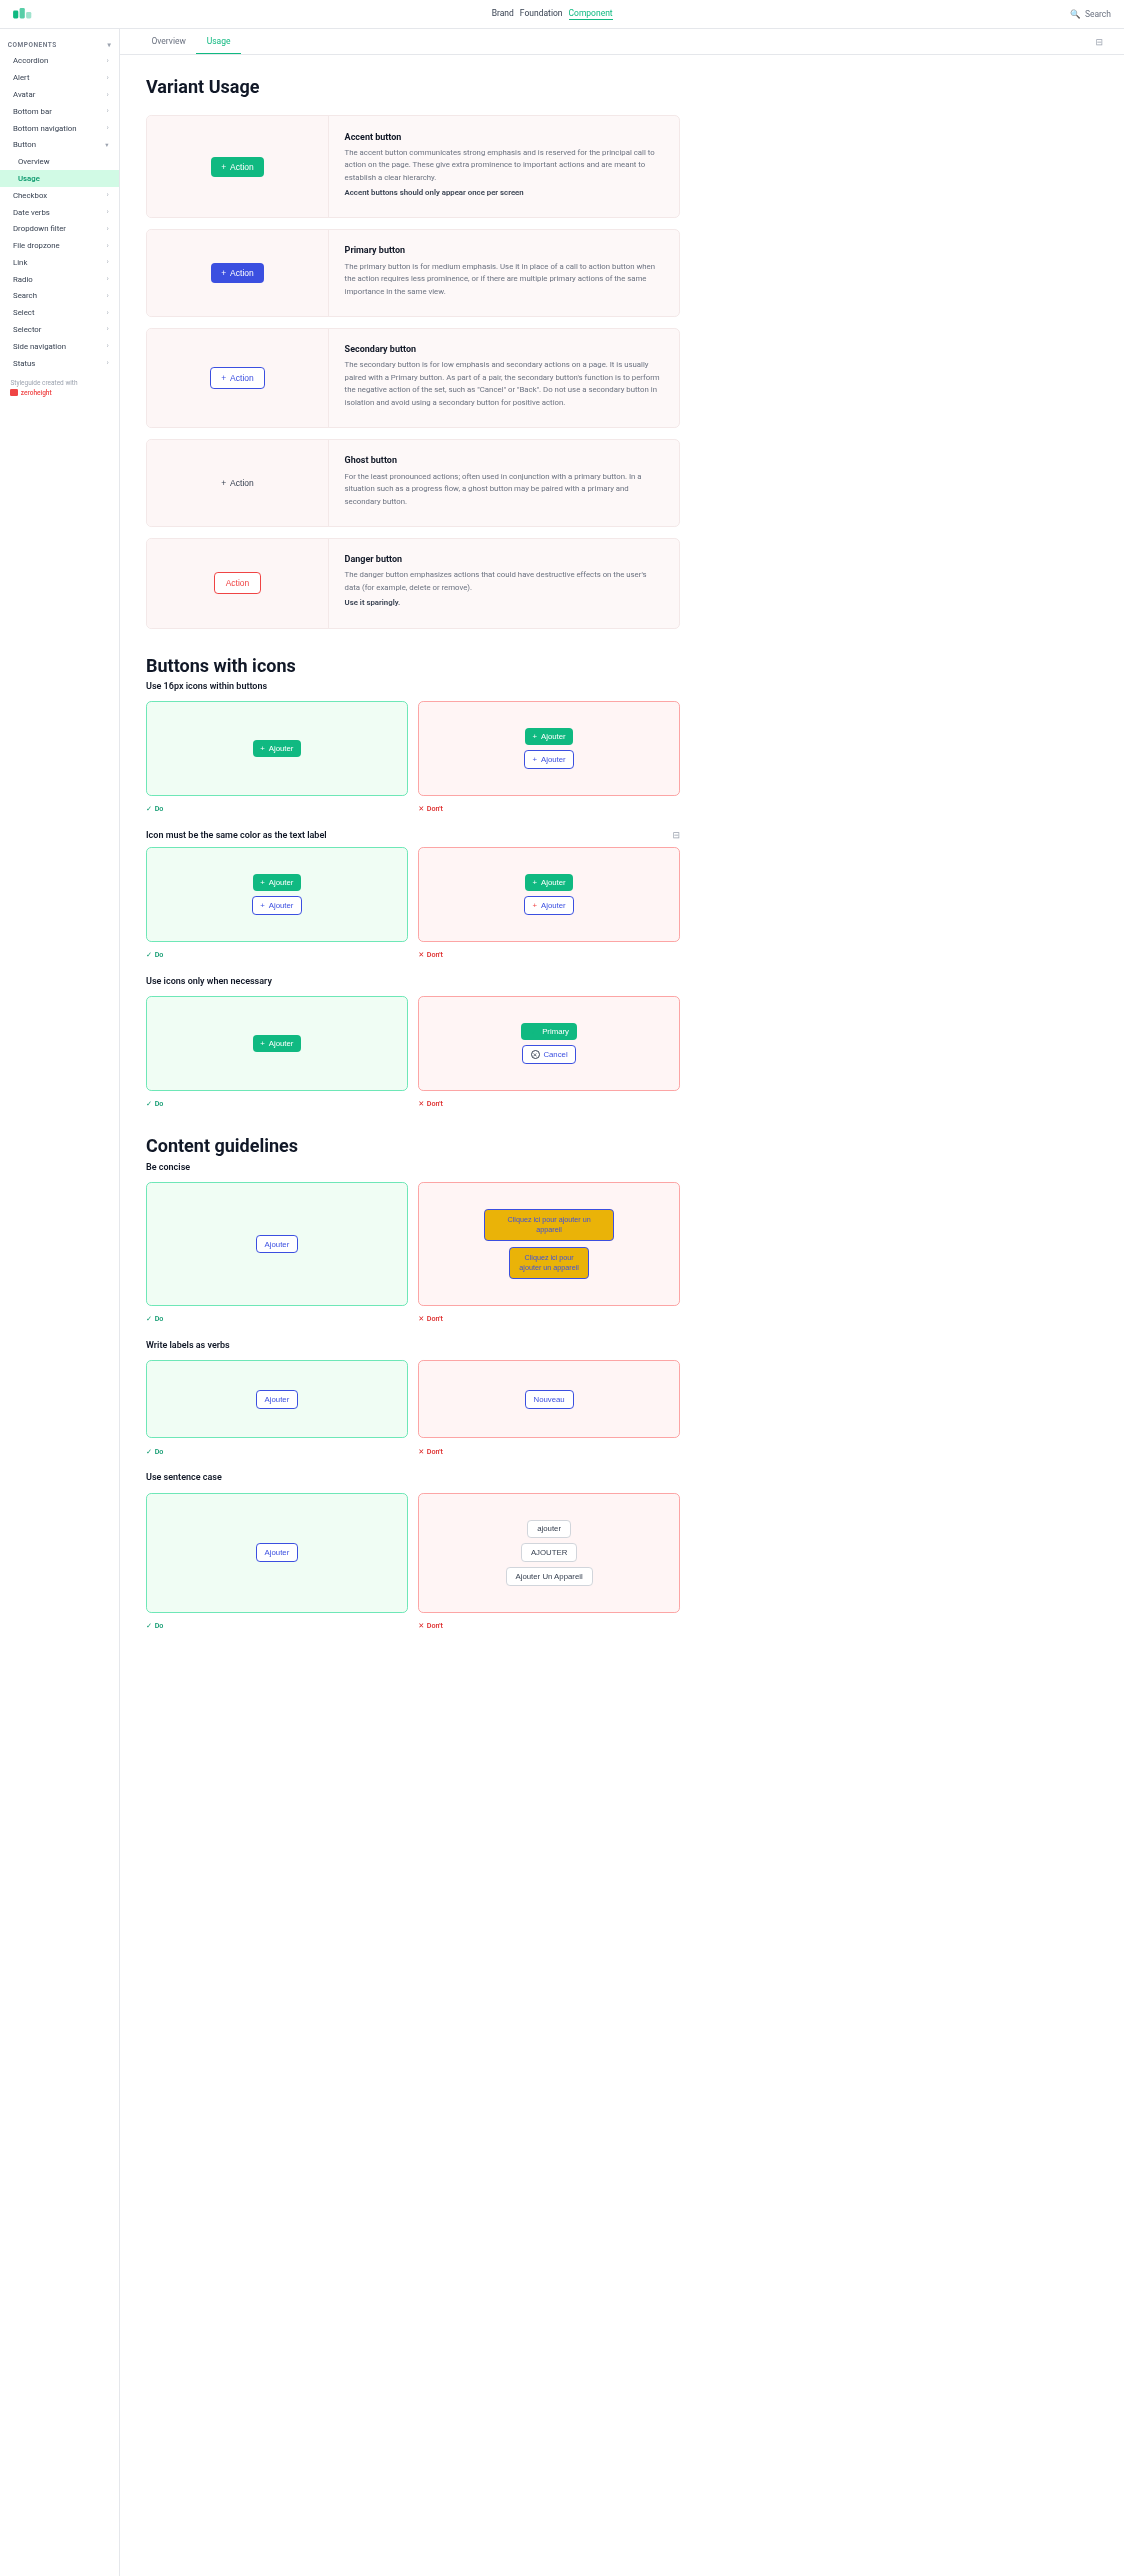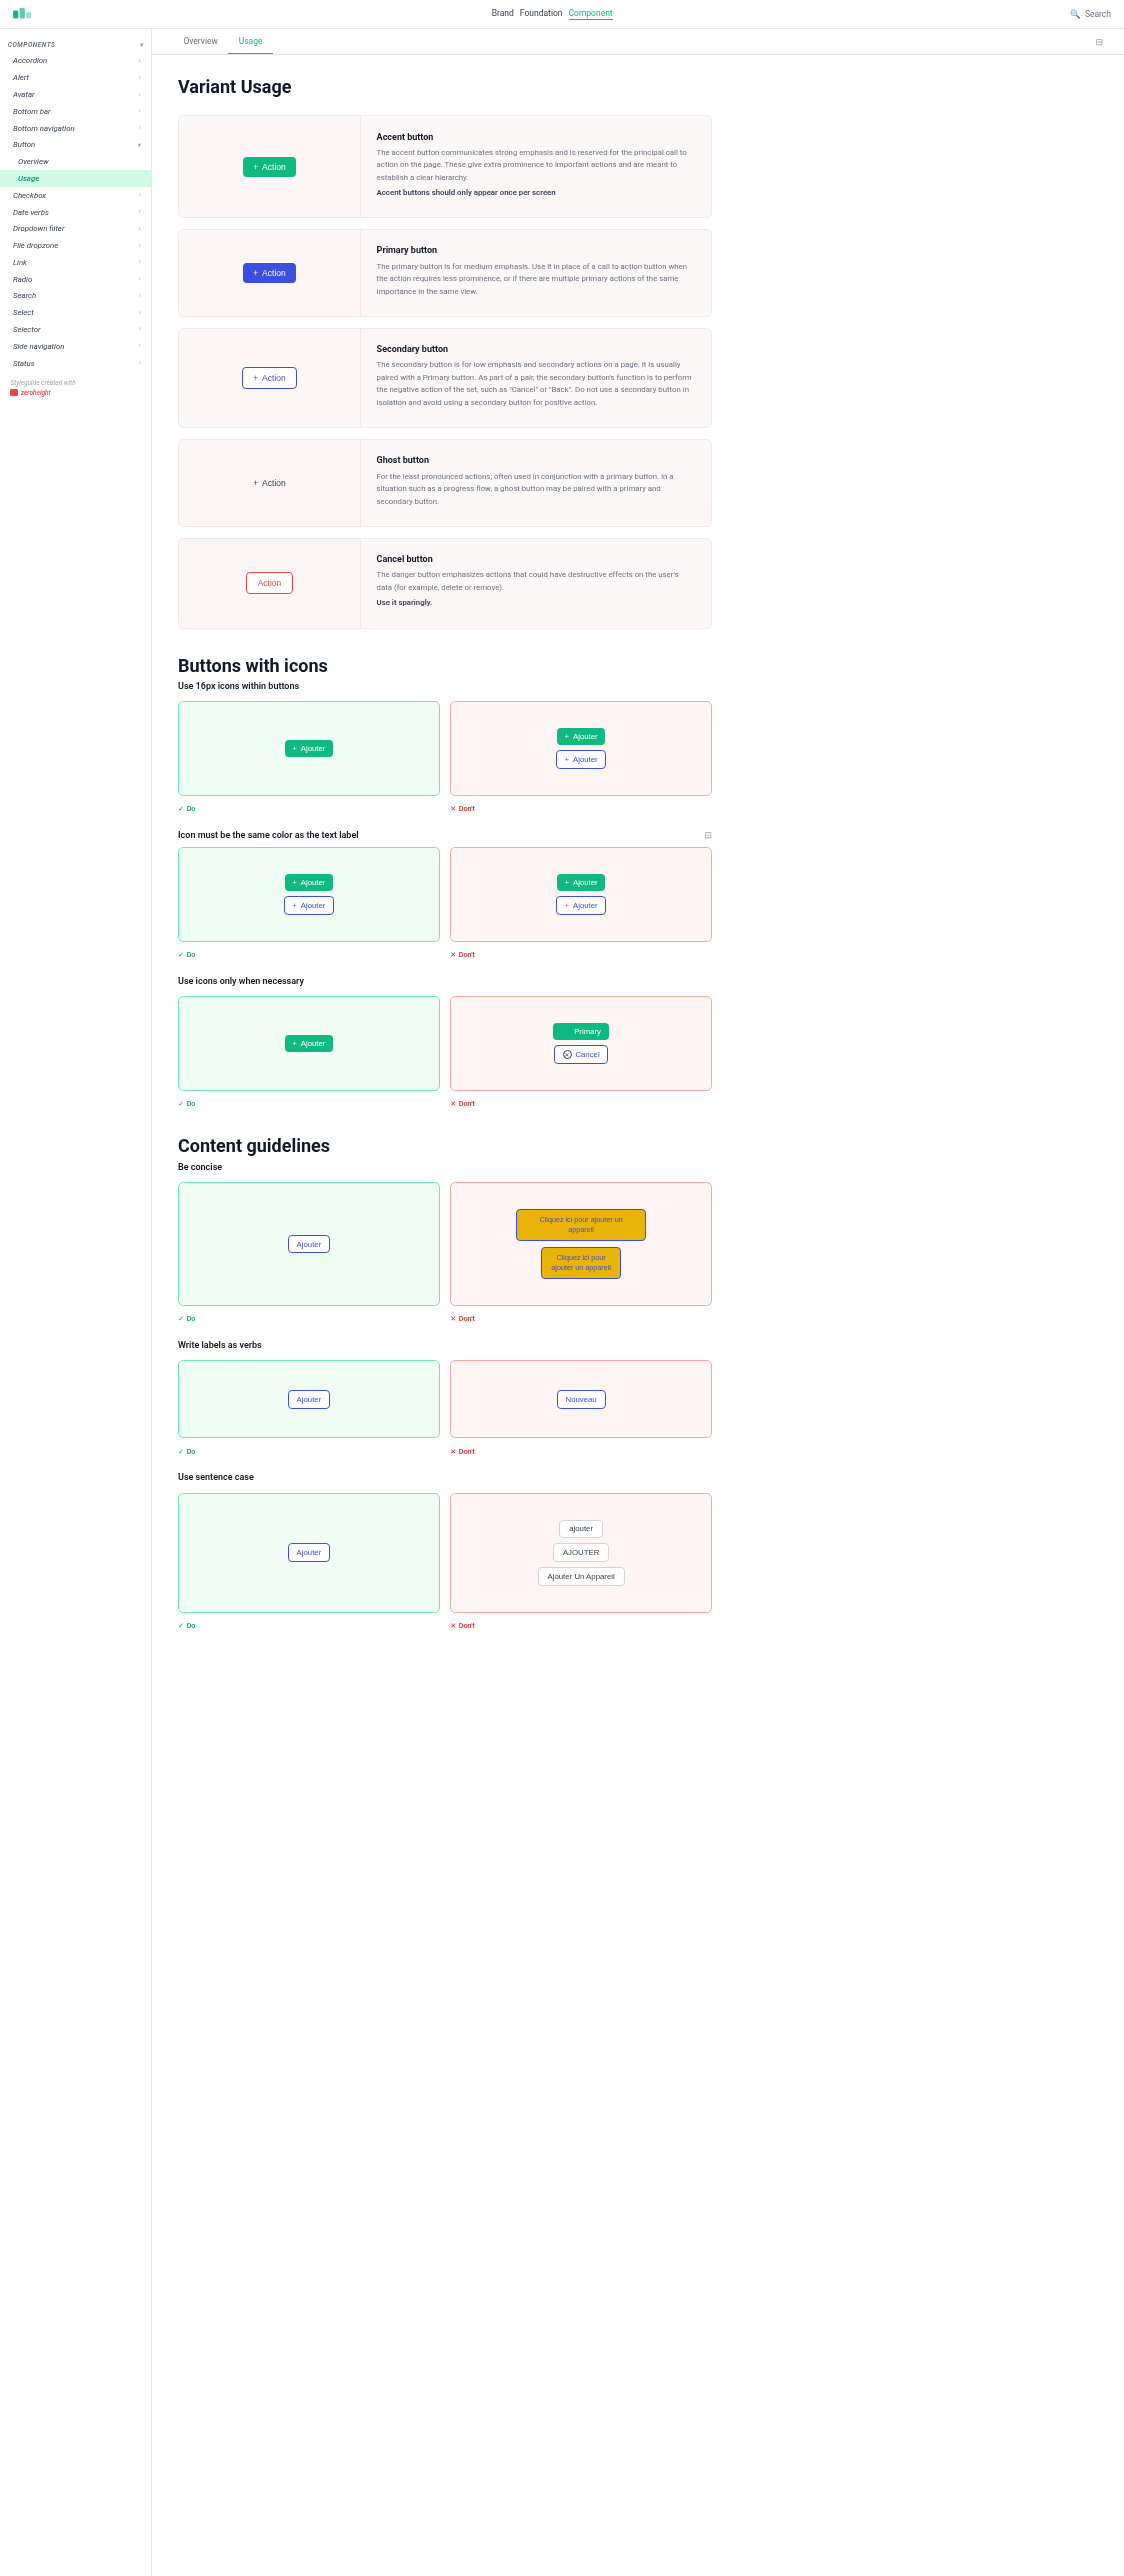--- a/index.html
+++ b/index.html
@@ -22,22 +22,22 @@
     .top-nav-search {
       display: flex; align-items: center; gap: 3.9px;
       color: #6b7280; font-size: 8.5px;
     }
 
     
     .main-layout { display: flex; flex: 1; overflow: hidden; }
 
     
     .sidebar {
-      width: 152px; flex-shrink: 0; border-right: 0.7px solid #e5e7eb;
-      overflow-y: auto; padding: 7.8px 0; font-style: italic;
+      width: 120px; flex-shrink: 0; border-right: 0.7px solid #e5e7eb;
+      overflow-y: auto; padding: 7.8px 0;
     }
     .sidebar-section-header {
       display: flex; align-items: center; justify-content: space-between;
       padding: 3.9px 7.8px; font-size: 6.5px; font-weight: 600; color: #6b7280;
       letter-spacing: 0.08em; text-transform: uppercase;
     }
     .sidebar-item {
       display: flex; align-items: center; justify-content: space-between;
       padding: 3.9px 10.4px 3.9px 13px; font-size: 7.8px; color: #374151; cursor: pointer;
     }
@@ -333,21 +333,21 @@
         </div>
       </div>
 
       <div class="variant-card">
         <div class="variant-preview">
           <button class="btn btn-danger">
             <span>Action</span>
           </button>
         </div>
         <div class="variant-info">
-          <h3>Cancel button</h3>
+          <h3>Danger button</h3>
           <p>The danger button emphasizes actions that could have destructive effects on the user's data (for example, delete or remove).</p>
           <p class="note">Use it sparingly.</p>
         </div>
       </div>
 
       <h2 class="section-title">Buttons with icons</h2>
 
       <h3 class="subsection-title">Use 16px icons within buttons</h3>
       <div class="do-dont-row">
         <div class="do-box">

